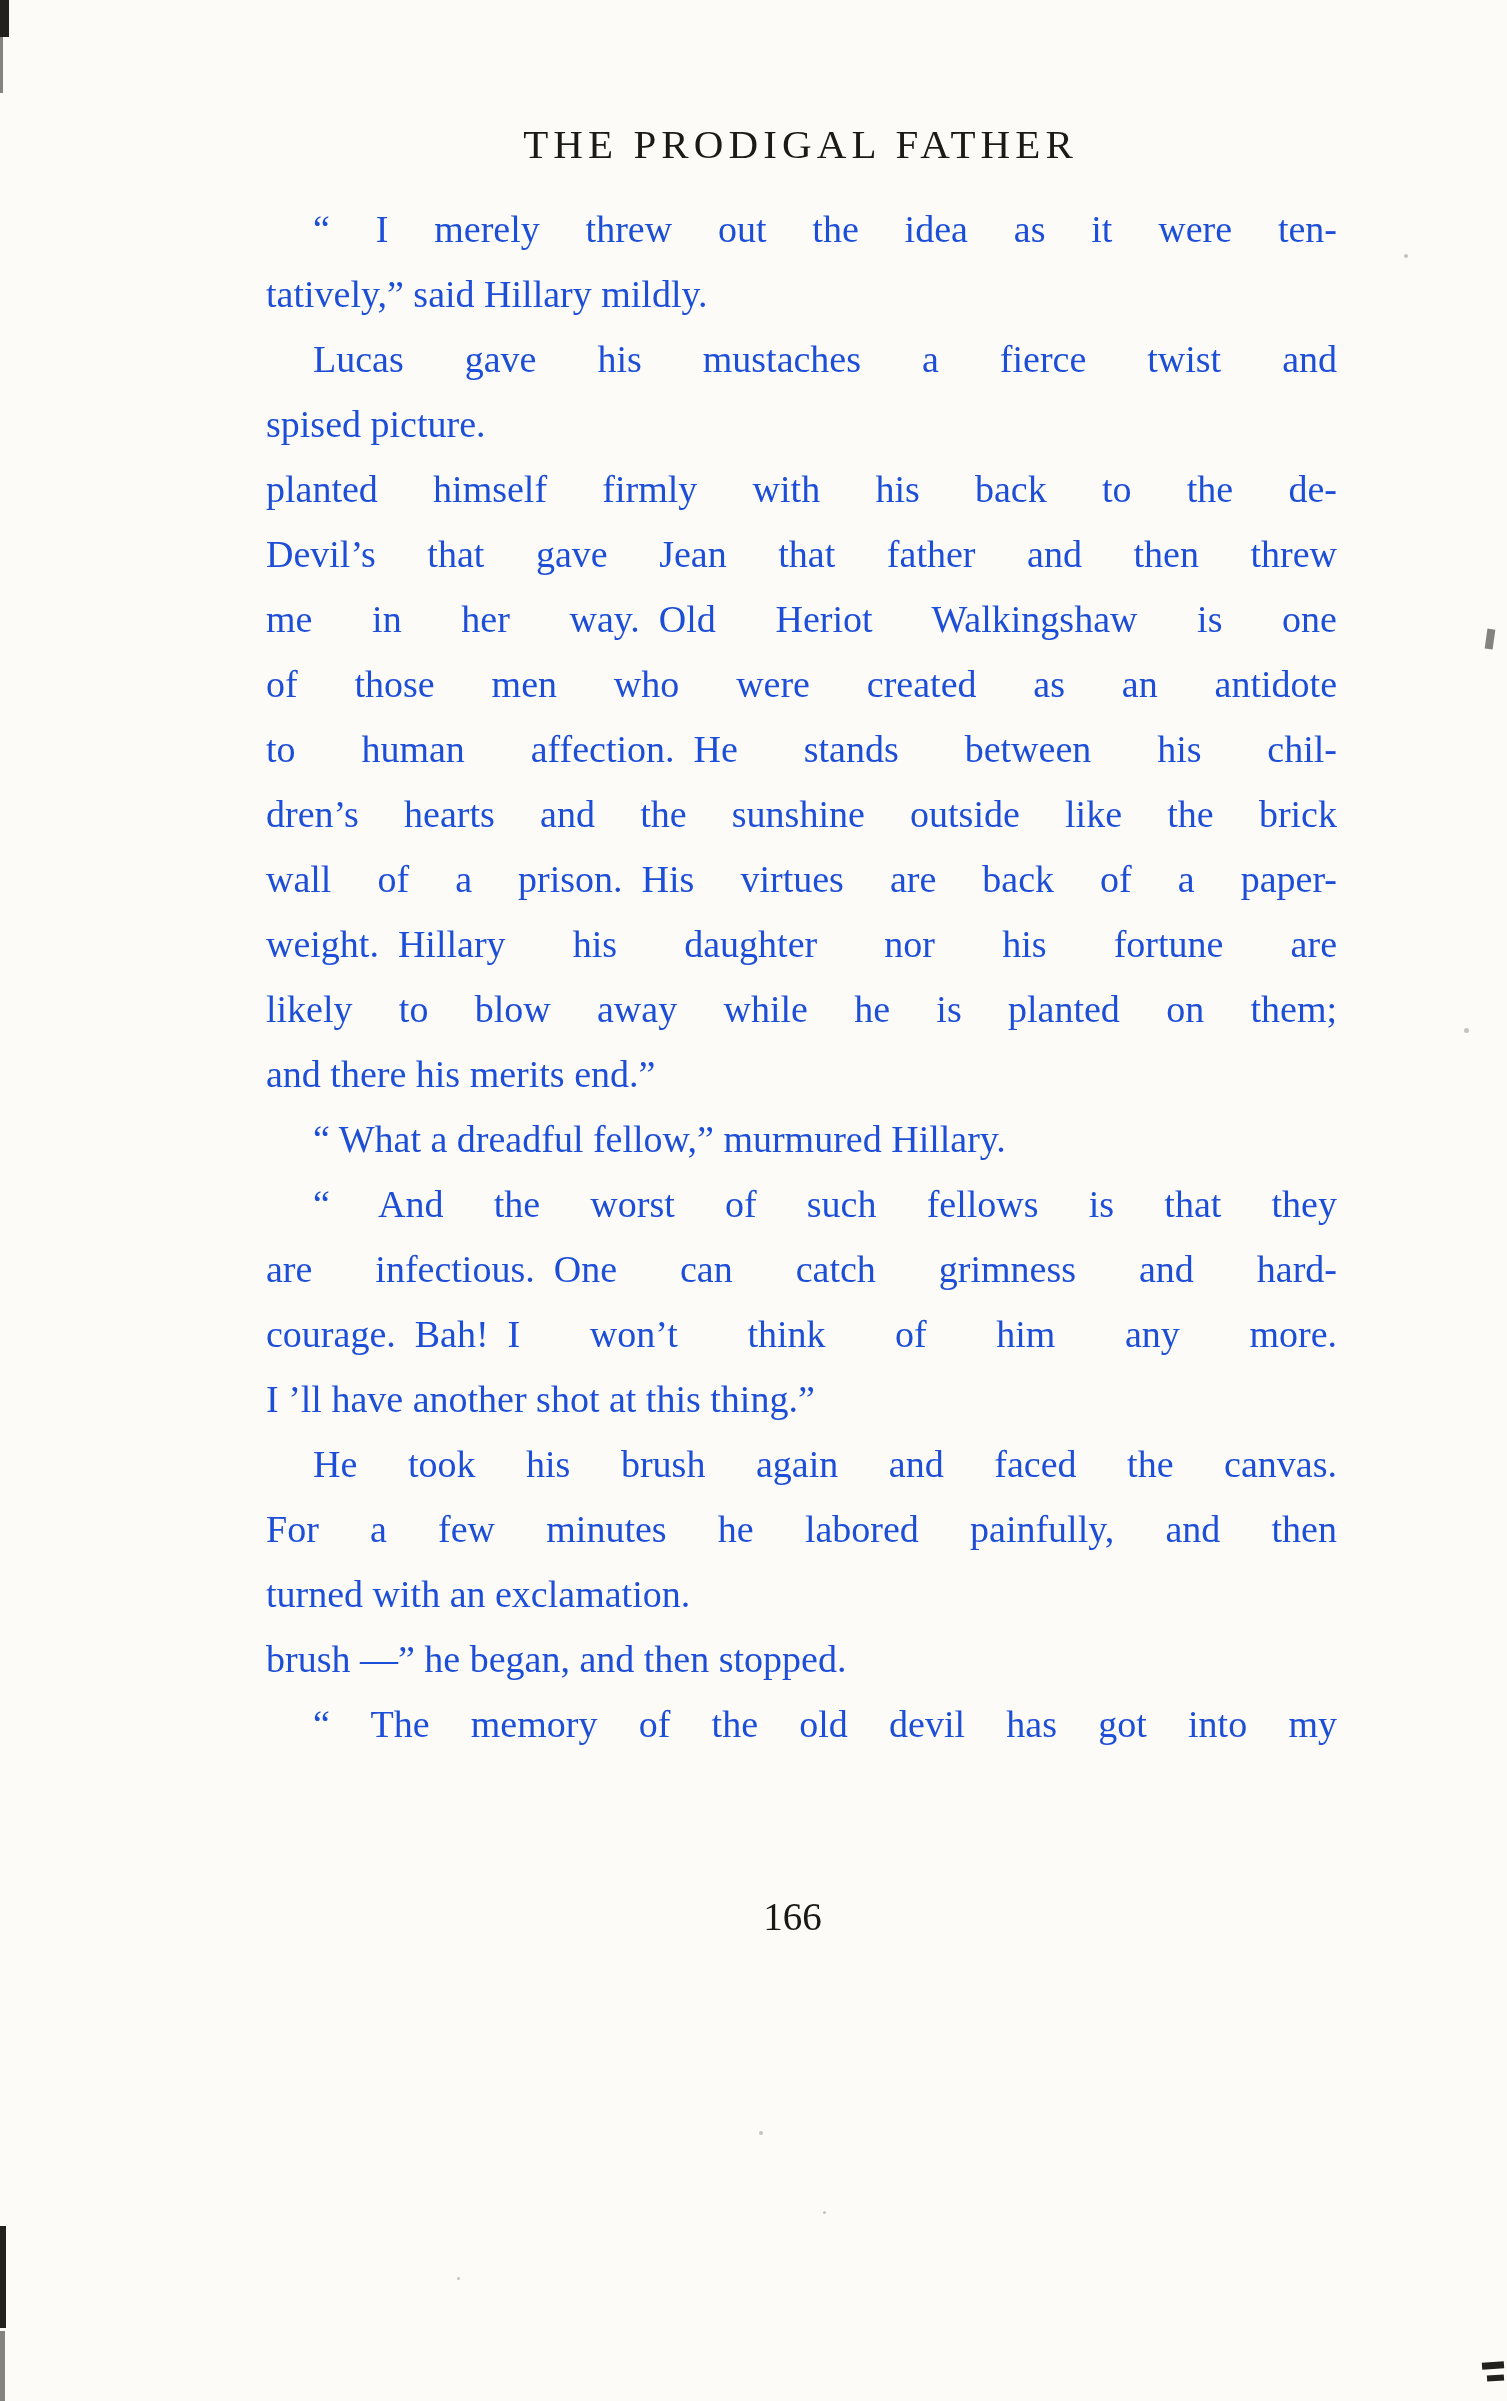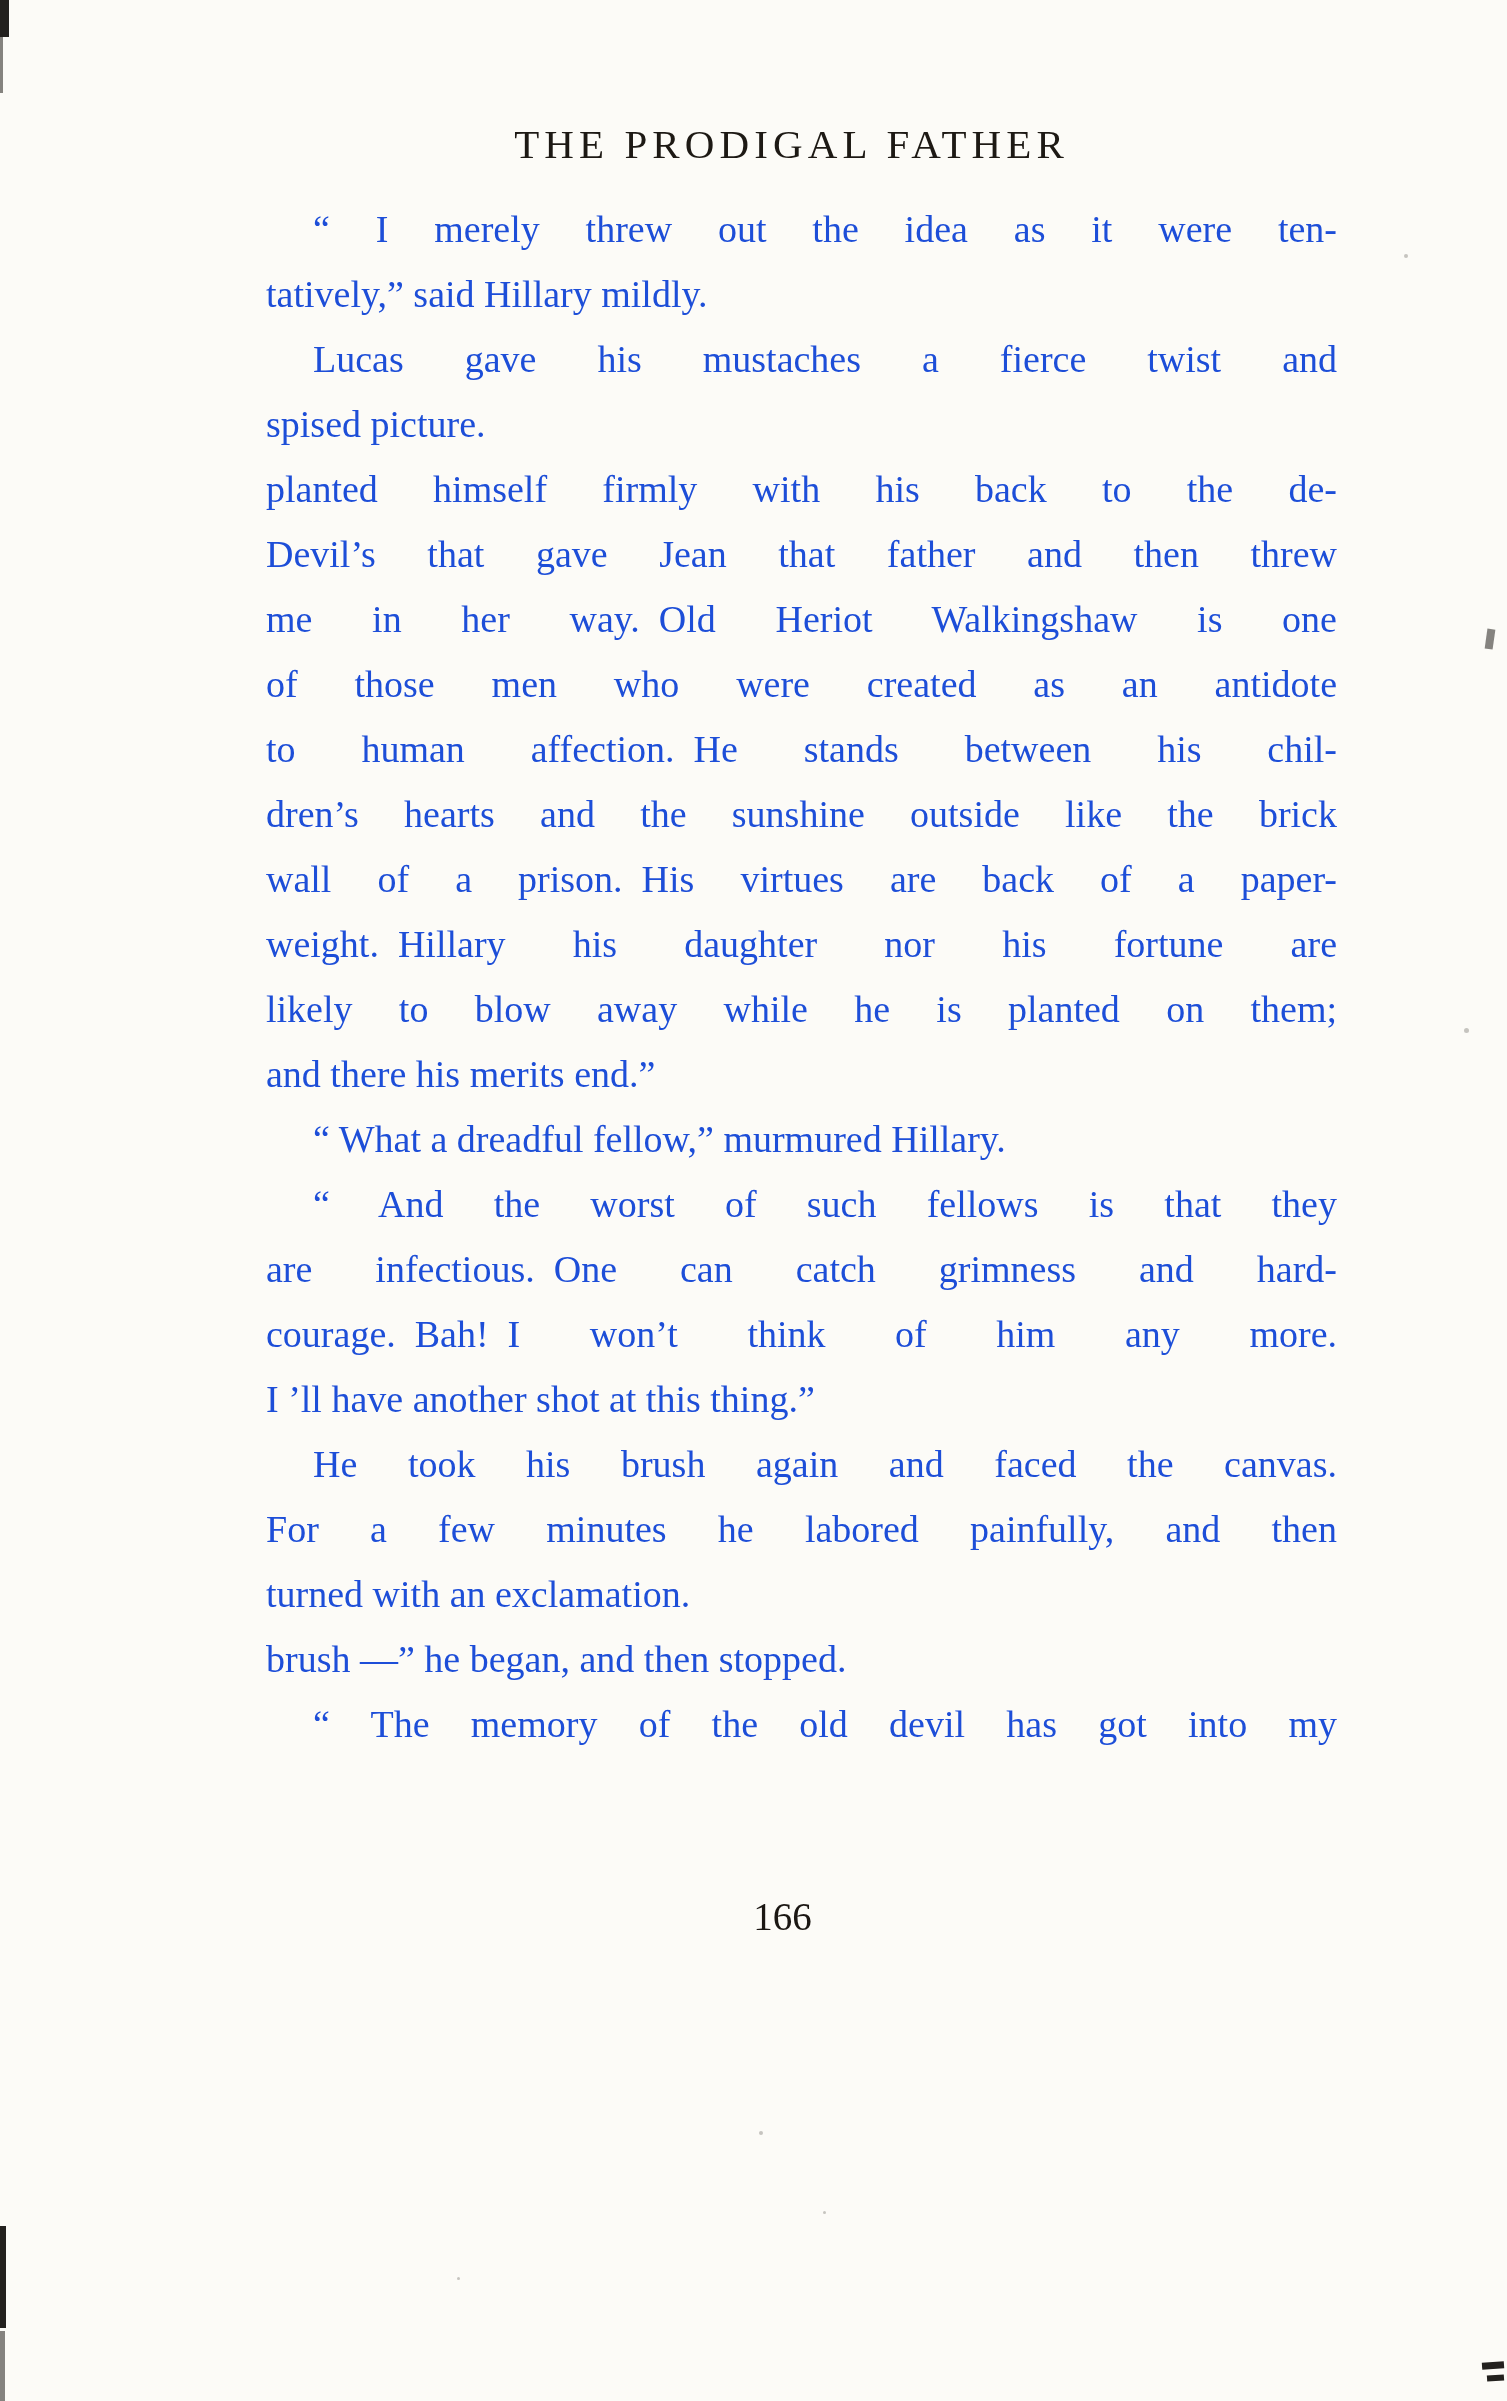--- a/index.html
+++ b/index.html
@@ -13,21 +13,21 @@
     height: 2401px;
     background: #fcfbf7;
     font-family: "Liberation Serif", "DejaVu Serif", serif;
     color: #1b1713;
     overflow: hidden;
     margin: 0 auto;
   }
   .running-head {
     position: absolute;
     top: 120px;
-    left: 256px;
+    left: 265px;
     width: 1071px;
     text-align: center;
     font-size: 41px;
     letter-spacing: 5.1px;
     color: #1d1914;
   }
   .text-block {
     position: absolute;
     top: 197px;
     left: 256px;
@@ -43,21 +43,21 @@
   }
   .line.last {
     text-align-last: left;
   }
   .line.indent {
     text-indent: 47px;
   }
   .page-number {
     position: absolute;
     top: 1894px;
-    left: 247px;
+    left: 257px;
     width: 1071px;
     text-align: center;
     font-size: 39px;
     color: #1b1713;
   }
   
   .artifact {
     position: absolute;
     background: #23211e;
   }

